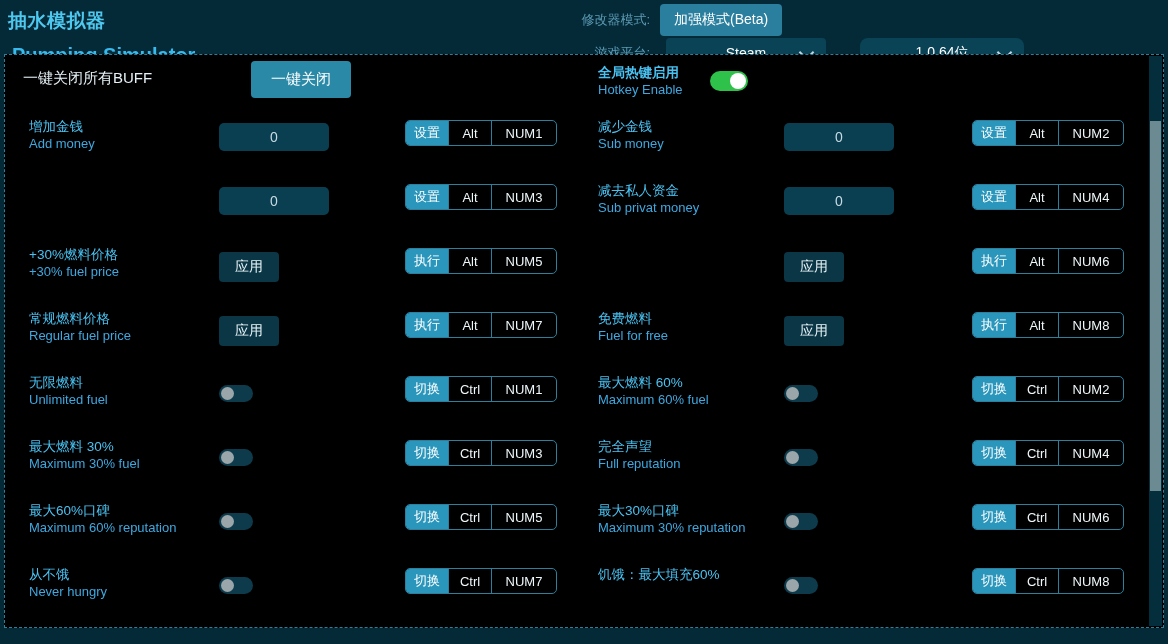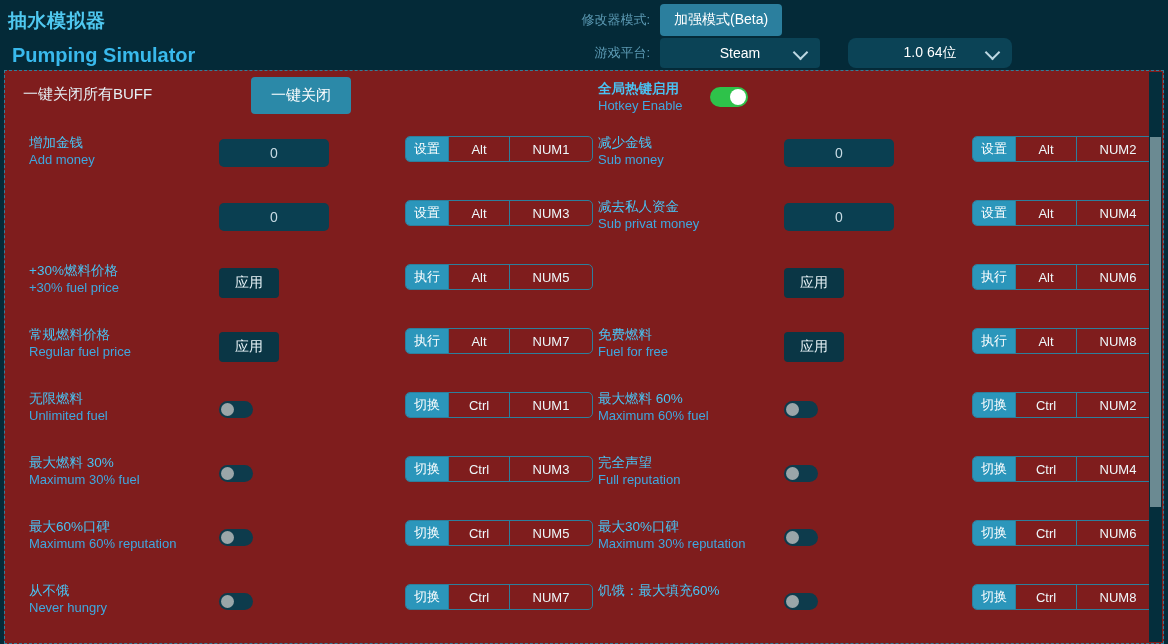--- a/index.html
+++ b/index.html
@@ -50,21 +50,21 @@
     color: #39b9ec;
     white-space: nowrap;
   }
 
   .hdr-ctrl-row {
     position: absolute;
     display: flex;
     align-items: center;
   }
   .hdr-row-1 { left: 560px; top: 4px; }
-  .hdr-row-2 { left: 560px; top: 38px; }
+  .hdr-row-2 { left: 560px; top: 38px; gap: 6px; }
 
   .hdr-label {
     font-size: 13px;
     color: #5d9bb5;
     width: 90px;
     text-align: right;
     padding-right: 10px;
     white-space: nowrap;
   }
   .mode-btn {
@@ -101,26 +101,26 @@
     margin-top: -6px;
     border-right: 2px solid #bcd7e2;
     border-bottom: 2px solid #bcd7e2;
     transform: rotate(45deg);
   }
 
   
   .panel {
     position: absolute;
     left: 4px;
-    top: 70px;
+    top: 54px;
     width: 1160px;
     height: 574px;
     border: 1px dashed #2f7f9a;
     box-sizing: border-box;
-    background: #7f1d1d;
+    background: #000000;
     overflow: hidden;
   }
   .grid {
     display: grid;
     grid-template-columns: 1fr 1fr;
   }
   .row {
     position: relative;
     height: 64px;
     box-sizing: border-box;
@@ -241,21 +241,21 @@
     background: #2b96bb;
     color: #ffffff;
     padding: 0 8px;
     display: flex;
     align-items: center;
     cursor: pointer;
     white-space: nowrap;
     font-family: Liberation Mono, monospace;
   }
   .hk-mod, .hk-key {
-    padding: 0 15px;
+    padding: 0 6px;
     display: flex;
     align-items: center;
     color: #eef7fa;
     border-left: 1px solid #2d7f9c;
     cursor: pointer;
     white-space: nowrap;
   }
   .hk-key { min-width: 52px; justify-content: center; }
   .hk-mod { min-width: 30px; justify-content: center; }
 

